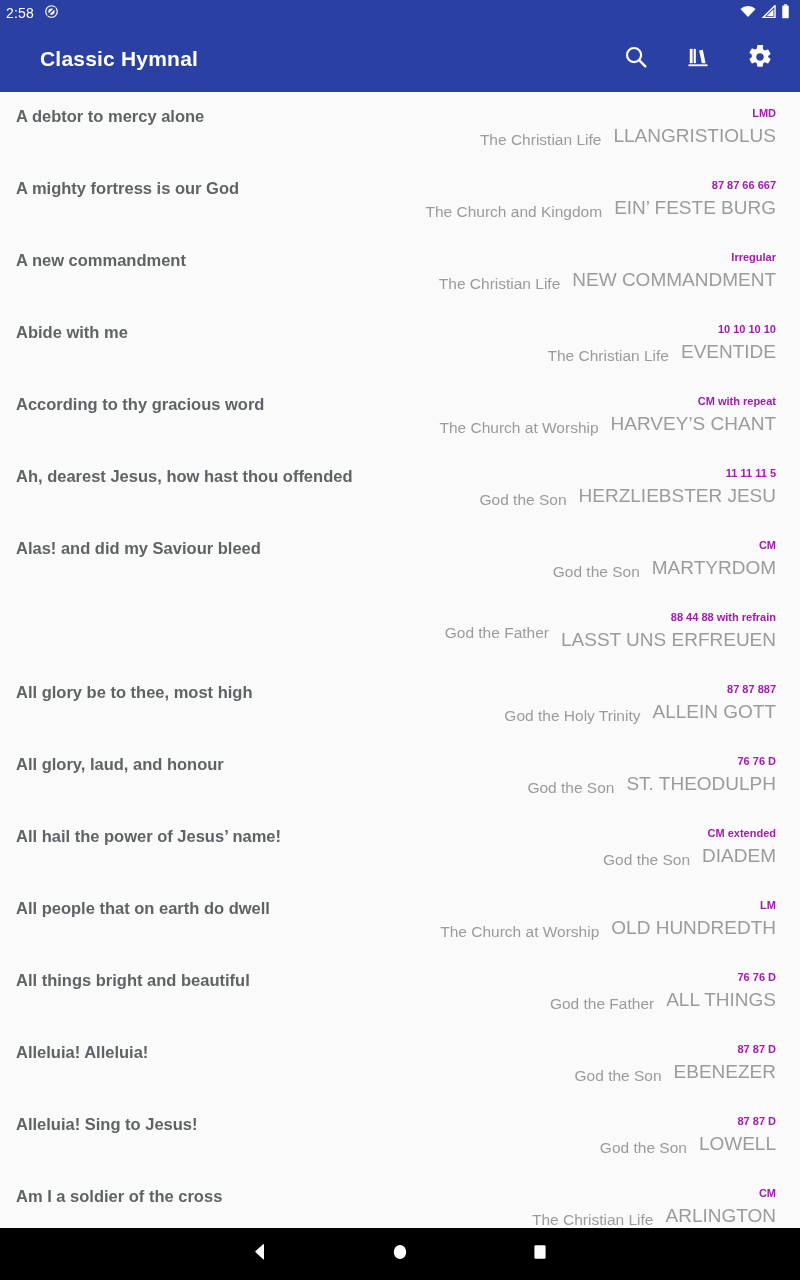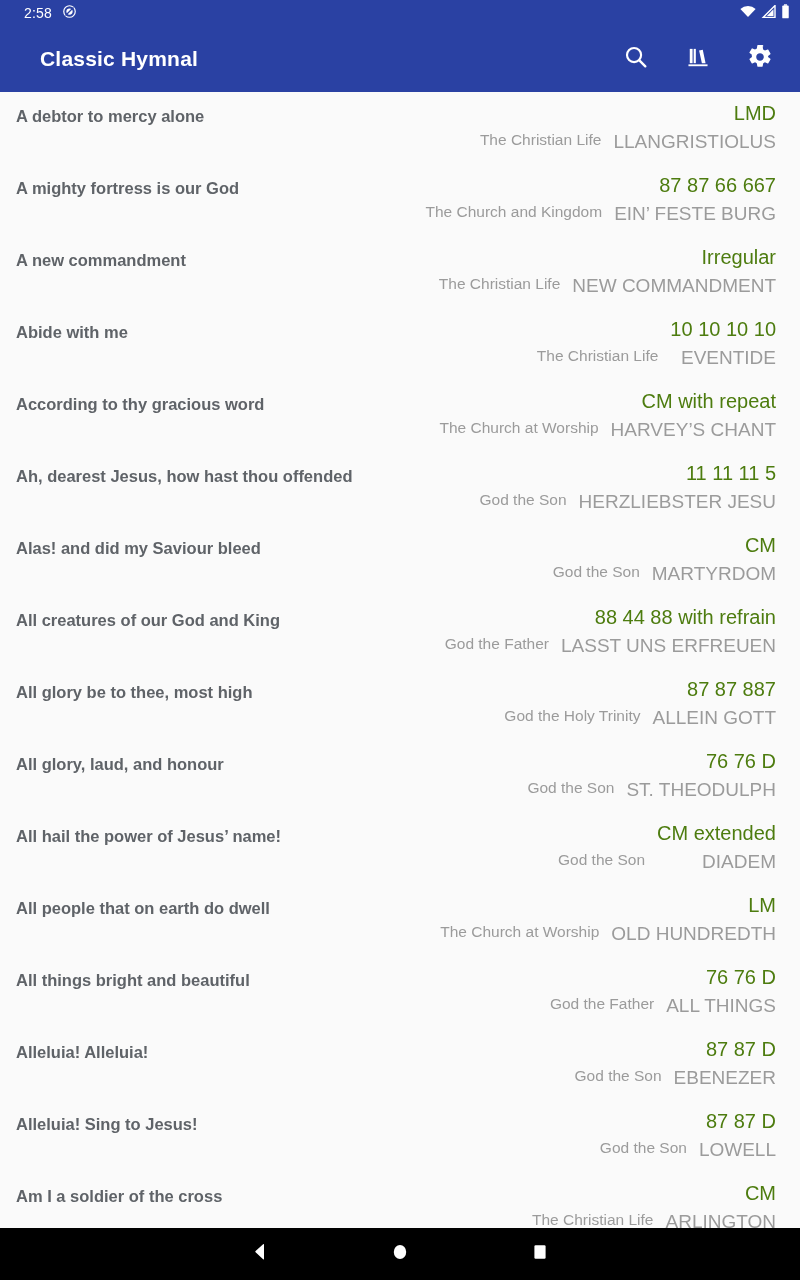--- a/index.html
+++ b/index.html
@@ -9,21 +9,21 @@
     background:#fafafa;
     overflow:hidden;
   }
   body { display:flex; flex-direction:column; }
 
   
   .status-bar{
     height:26px; flex:0 0 26px;
     background:#2A41A3;
     display:flex; align-items:center;
-    padding:0 10px 0 24px;
+    padding:0 10px 0 6px;
     color:#ffffff;
   }
   .status-left{ display:flex; align-items:center; gap:10px; }
   .status-time{ font-size:14px; letter-spacing:.2px; line-height:1; }
   .status-right{ margin-left:auto; display:flex; align-items:center; gap:5px; }
   .sb-icon{ display:block; }
 
   
   .app-bar{
     height:66px; flex:0 0 66px;
@@ -60,21 +60,21 @@
   .row-right{ flex:0 0 auto; text-align:right; }
   .hymn-title{
     font-size:16.5px; font-weight:700; color:#5f6368;
     line-height:1.35; white-space:nowrap;
   }
   .hymn-section{
     font-size:15.5px; font-weight:400; color:#9b9b9b;
     line-height:1.4; white-space:nowrap; margin-top:2px;text-align:right;
   }
   .hymn-meter{
-    font-size:20px; font-weight:400; color:#4d7c0f;
+    font-size:11px; font-weight:700; color:#a21caf;
     line-height:1.35; white-space:nowrap;
   }
   .hymn-tune{
     font-size:19px; font-weight:400; color:#9b9b9b;
     line-height:1.4; white-space:nowrap; margin-top:2px;
   }
 
   
   .nav-bar{
     height:52px; flex:0 0 52px;
@@ -224,21 +224,20 @@
         <div class="hymn-title">Alas! and did my Saviour bleed</div>
         <div class="hymn-section">God the Son</div>
       </div>
       <div class="row-right">
         <div class="hymn-meter">CM</div>
         <div class="hymn-tune">MARTYRDOM</div>
       </div>
     </div>
     <div class="hymn-row">
       <div class="row-left">
-        <div class="hymn-title">All creatures of our God and King</div>
         <div class="hymn-section">God the Father</div>
       </div>
       <div class="row-right">
         <div class="hymn-meter">88 44 88 with refrain</div>
         <div class="hymn-tune">LASST UNS ERFREUEN</div>
       </div>
     </div>
     <div class="hymn-row">
       <div class="row-left">
         <div class="hymn-title">All glory be to thee, most high</div>

